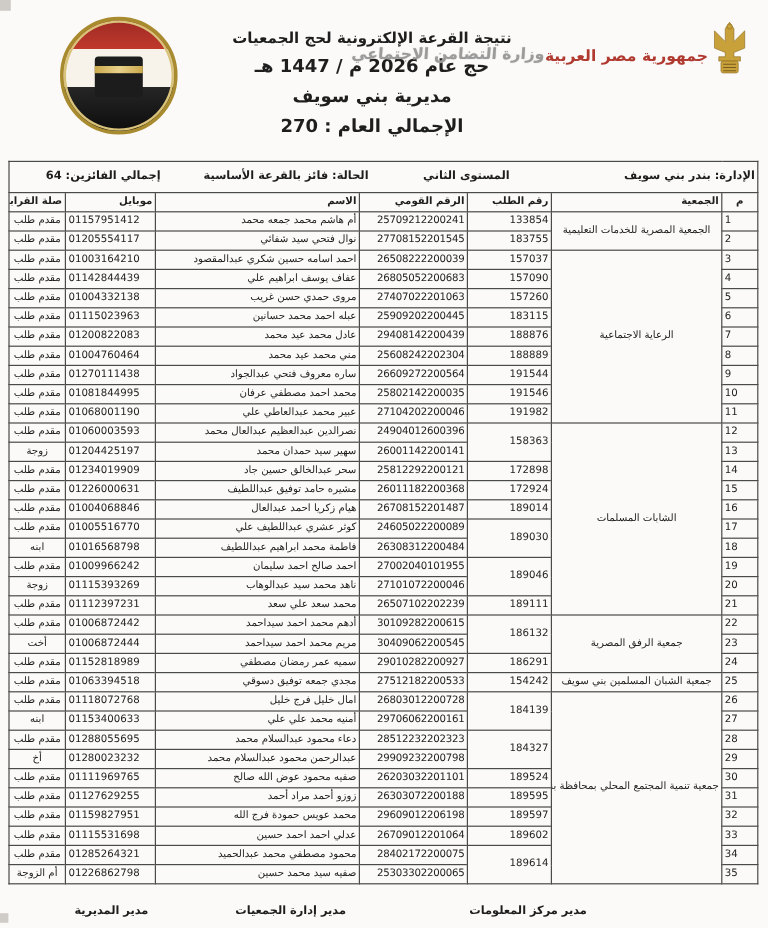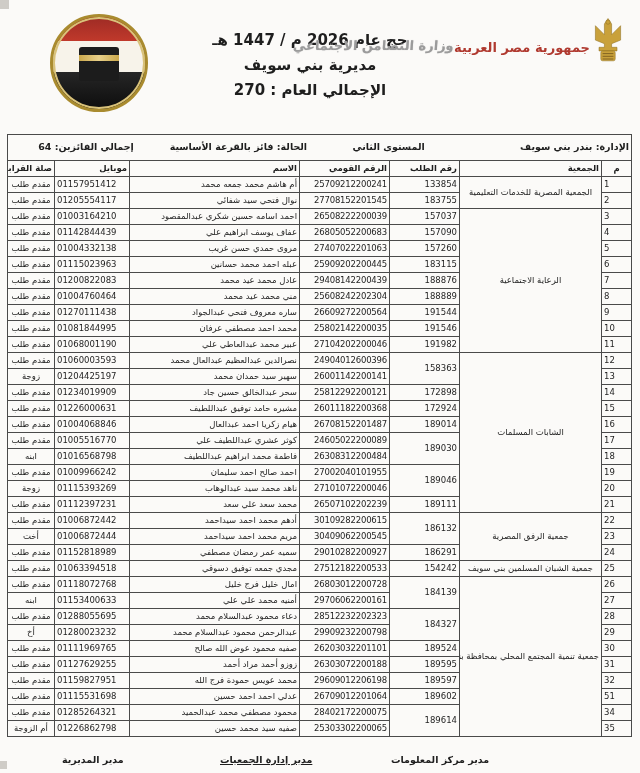--- a/index.html
+++ b/index.html
@@ -50,21 +50,21 @@
   td.c-req{text-align:right;padding-right:4px;font-size:9px;}
   td.c-nid{text-align:right;font-size:8.7px;letter-spacing:-0.2px;}
   td.c-name{}
   td.c-mob{text-align:left;padding-left:3px;font-size:9px;}
   td.c-rel{text-align:center;font-size:8px;}
 
   
   .page-footer{position:absolute;bottom:3px;left:0;width:640px;height:16px;}
   .page-footer span{position:absolute;font-weight:bold;font-size:9.5px;white-space:nowrap;}
   .sig-info{left:360px;margin-left:31px;}
-  .sig-assoc{left:220px;text-decoration:underline;}
+  .sig-assoc{left:196px;}
   .sig-dir{left:62px;}
 </style>
 </head>
 <body>
 
 <div class="corner-artifact corner-tl"></div>
 <div class="corner-artifact corner-bl"></div>
 
 <div class="page-header">
   <div class="gov-block">
@@ -74,20 +74,21 @@
         <rect x="12" y="38" width="16" height="11" rx="2" fill="#c9a13b" stroke="#8f6f22" stroke-width="0.6"></rect>
         <path d="M14 41 h12 M14 44 h12 M14 47 h12" stroke="#7a5c1e" stroke-width="1" fill="none"></path>
         <circle cx="20" cy="6" r="2.4" fill="#c9a13b" stroke="#8f6f22" stroke-width="0.6"></circle>
       </svg>
     </span>
     <div class="republic-text">جمهورية مصر العربية</div>
     <div class="ministry-text">وزارة التضامن الاجتماعي</div>
   </div>
 
   <div class="title-block">
+    <div class="title-line1">نتيجة القرعة الإلكترونية لحج الجمعيات</div>
     <div class="title-line2">حج عام 2026 م / 1447 هـ</div>
     <div class="title-line3">مديرية بني سويف</div>
     <div class="title-line4">الإجمالي العام : 270</div>
   </div>
 
   <div class="logo-block">
     <div class="kaaba-logo">
       <div class="kaaba-cube">
         <div class="kaaba-band"></div>
       </div>
@@ -378,21 +379,21 @@
         </tr>
         <tr>
           <td class="c-no">32</td>
           <td class="c-req">189597</td>
           <td class="c-nid">29609012206198</td>
           <td class="c-name">محمد عويس حمودة فرج الله</td>
           <td class="c-mob">01159827951</td>
           <td class="c-rel">مقدم طلب</td>
         </tr>
         <tr>
-          <td class="c-no">51</td>
+          <td class="c-no">33</td>
           <td class="c-req">189602</td>
           <td class="c-nid">26709012201064</td>
           <td class="c-name">عدلي احمد احمد حسين</td>
           <td class="c-mob">01115531698</td>
           <td class="c-rel">مقدم طلب</td>
         </tr>
         <tr>
           <td class="c-no">34</td>
           <td class="c-req" rowspan="2">189614</td>
           <td class="c-nid">28402172200075</td>

